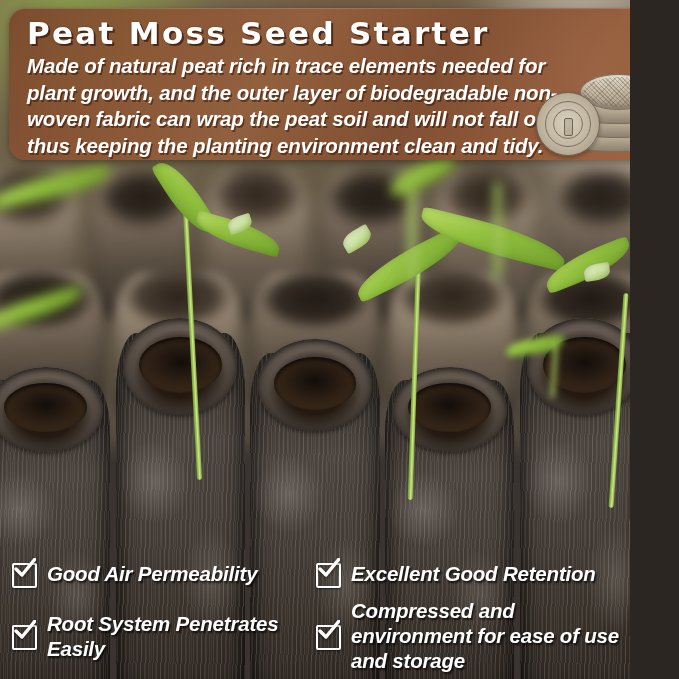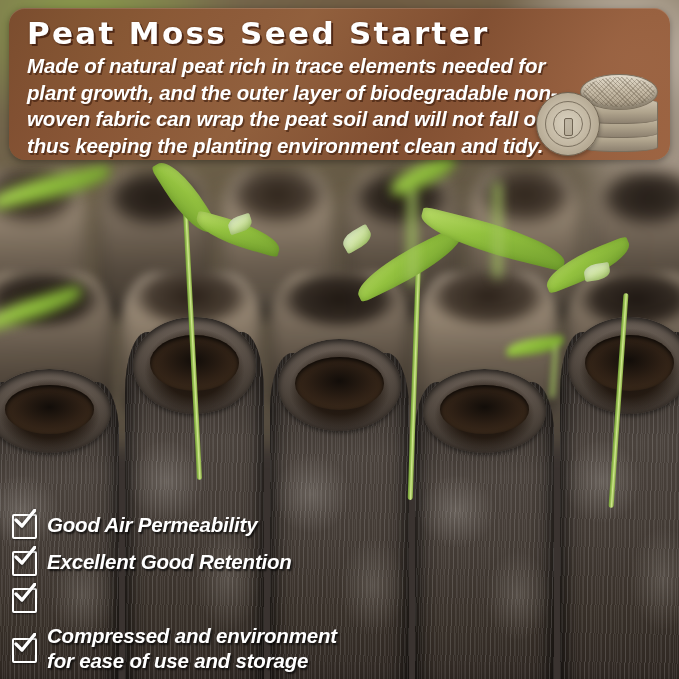--- a/index.html
+++ b/index.html
@@ -1,21 +1,21 @@
 <!DOCTYPE html>
 <html><head>
 <meta charset="utf-8">
 <style>
   html,body{margin:0;padding:0;}
   body{
     width:679px;height:679px;overflow:hidden;
     font-family:"Liberation Sans",sans-serif;
     background:#2b2622;
   }
-  .stage{position:relative;width:679px;height:679px;overflow:hidden;}
+  .stage{position:relative;width:630px;height:679px;overflow:hidden;}
 
   
   .photo{position:absolute;inset:0;overflow:hidden;background:#3a3330;}
 
   
   .bg-wash{
     position:absolute;left:-6%;top:-4%;width:112%;height:70%;
     background:
       radial-gradient(ellipse 30% 45% at 88% 18%, #d9cdc2 0%, rgba(217,205,194,0) 62%),
       radial-gradient(ellipse 26% 40% at 96% 52%, #cdbcae 0%, rgba(205,188,174,0) 64%),
@@ -156,21 +156,21 @@
     border:1.2px solid #6f6453;border-radius:50%;opacity:.85;
   }
   .front-disc .notch{
     position:absolute;left:44%;top:40%;width:7px;height:16px;
     border:1.2px solid #6f6453;border-radius:2px;background:rgba(120,108,88,.25);
   }
 
   
   .features{
     position:absolute;left:0;right:0;bottom:6px;
-    display:grid;grid-template-columns:1fr;
+    display:grid;grid-template-columns:1fr 1fr;
     column-gap:0;row-gap:12px;
     padding:0 10px 0 12px;box-sizing:border-box;
   }
   .feature{display:flex;align-items:center;gap:10px;}
   .feature.two-line{align-items:center;}
   .check{position:relative;width:25px;height:25px;flex:0 0 25px;}
   .check .box{
     position:absolute;left:0;top:2px;width:21px;height:21px;
     border:2.6px solid #ffffff;border-radius:2px;
     box-shadow:0 1px 2px rgba(0,0,0,.55);
@@ -325,20 +325,21 @@
 
     <div class="feature two-line">
       <span class="check">
         <span class="box"></span>
         <span class="tick">
           <svg width="22" height="20" viewBox="0 0 22 20">
             <path d="M2 11 L8 17 L21 1" fill="none" stroke="#ffffff" stroke-width="3.4" stroke-linecap="round" stroke-linejoin="round"></path>
           </svg>
         </span>
       </span>
+      <span class="feat-text" style="max-width:278px;display:inline-block;">Root System Penetrates Easily</span>
     </div>
 
     <div class="feature two-line">
       <span class="check">
         <span class="box"></span>
         <span class="tick">
           <svg width="22" height="20" viewBox="0 0 22 20">
             <path d="M2 11 L8 17 L21 1" fill="none" stroke="#ffffff" stroke-width="3.4" stroke-linecap="round" stroke-linejoin="round"></path>
           </svg>
         </span>

